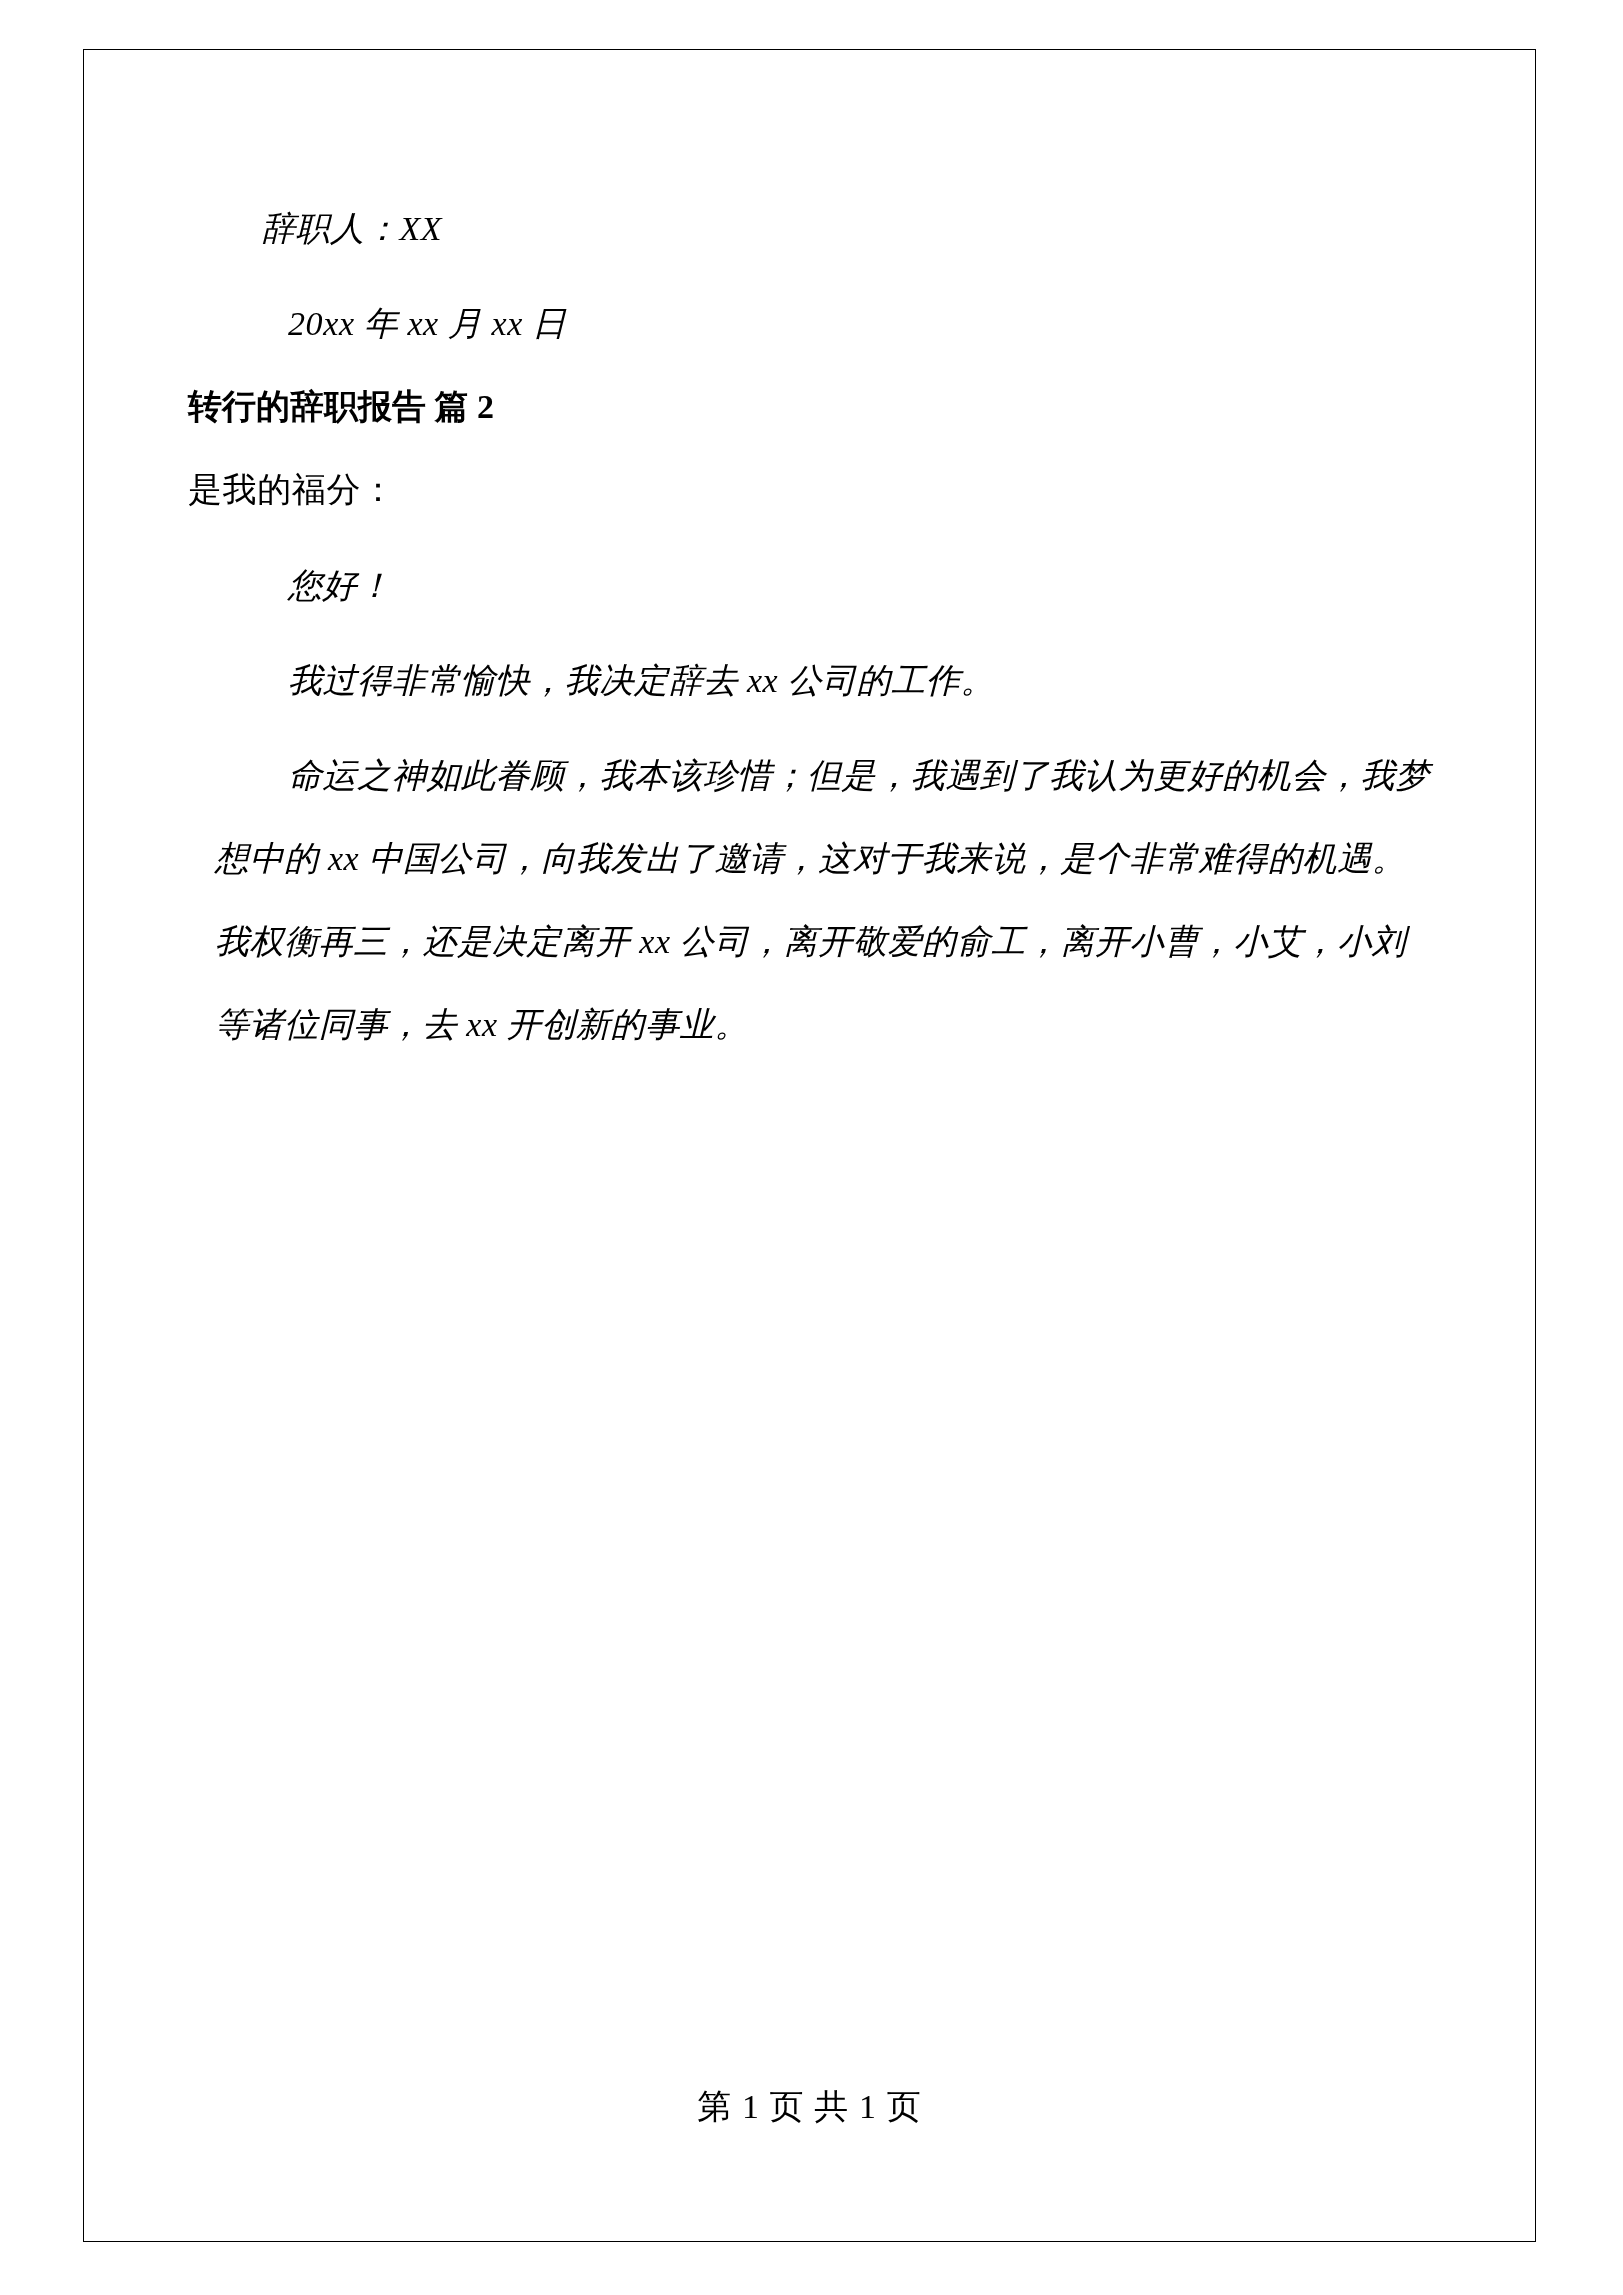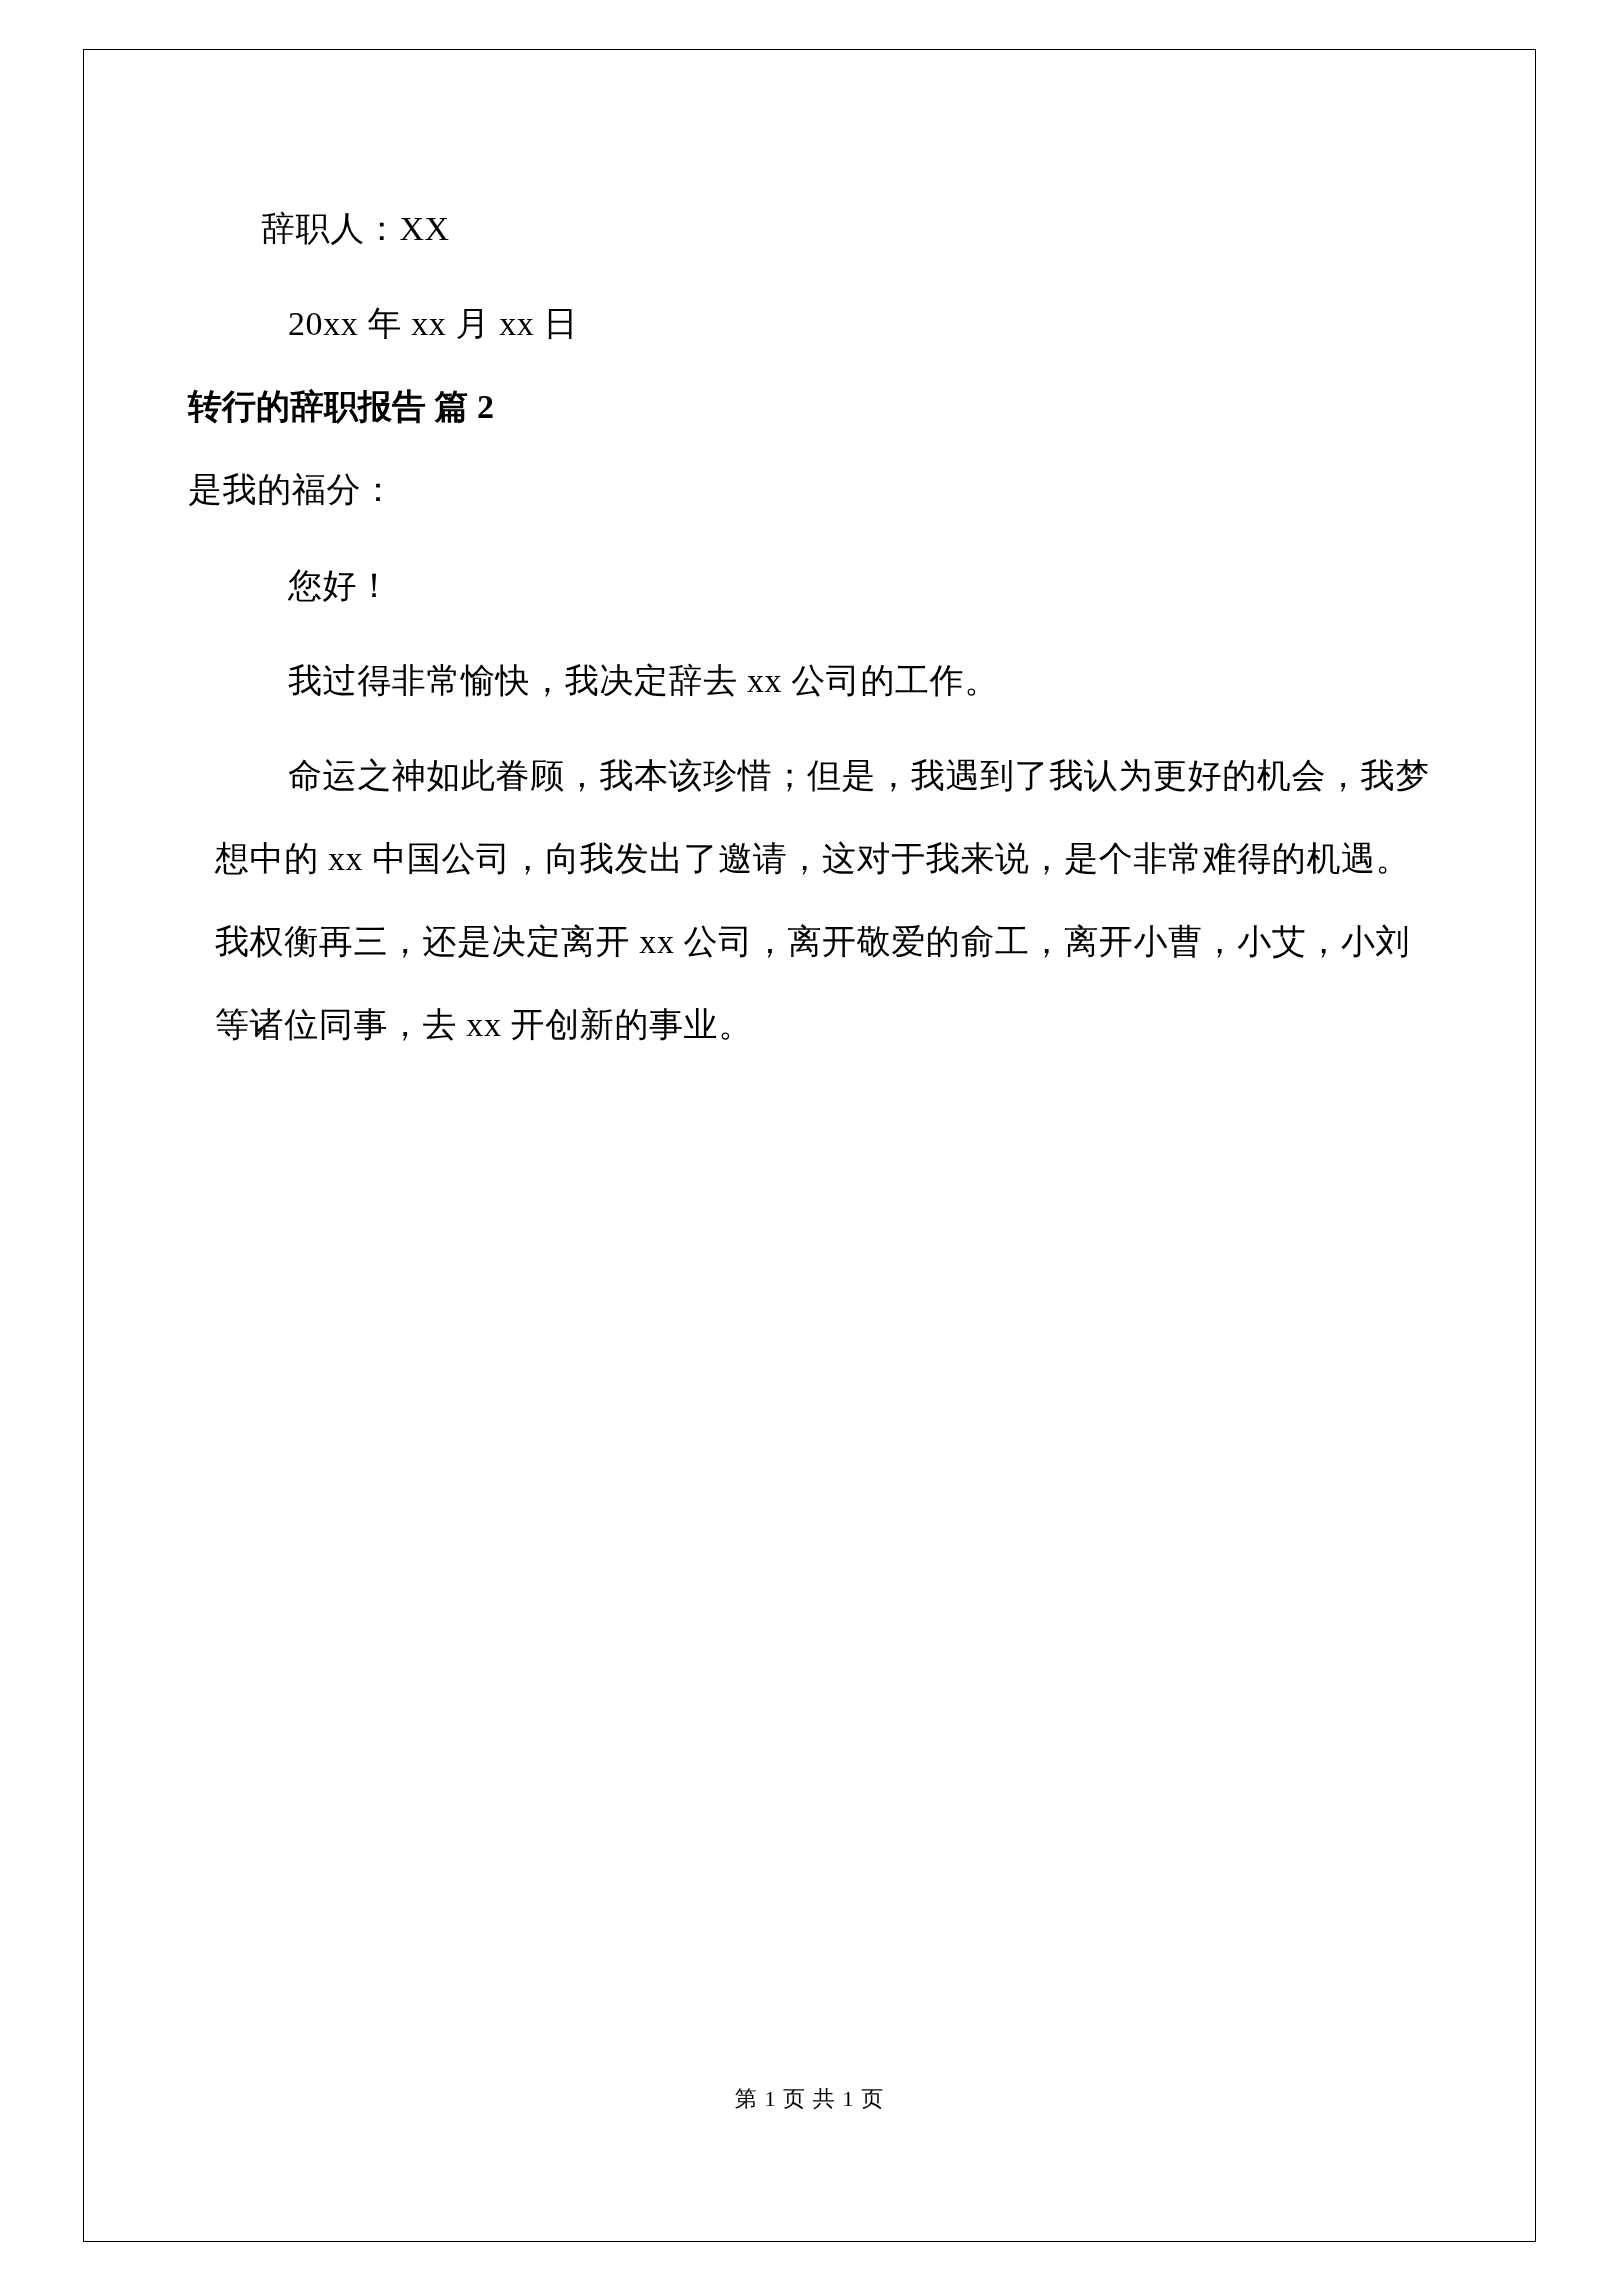--- a/index.html
+++ b/index.html
@@ -31,38 +31,39 @@
   }
   .p {
     font-size: 34px;
     line-height: 83px;
     letter-spacing: 0.6px;
     margin: 0;
     white-space: pre-wrap;
   }
   .indent {
     text-indent: 73px;
+    font-style: italic;
   }
   .gap-small {
     margin-top: 12.3px;
     margin-left: 27px;
   }
   .heading {
     font-size: 34px;
     line-height: 83px;
     margin: 0;
     font-weight: bold;
   }
   .footer {
     position: absolute;
     left: 0;
     right: 0;
     top: 2034px;
     text-align: center;
-    font-size: 22px;
+    font-size: 34px;
     color: #000000;
     font-family: "Liberation Serif", serif;
     letter-spacing: 1.1px;
   }
 </style>
 </head>
 <body>
 
 <div class="page">
   <div class="content">

